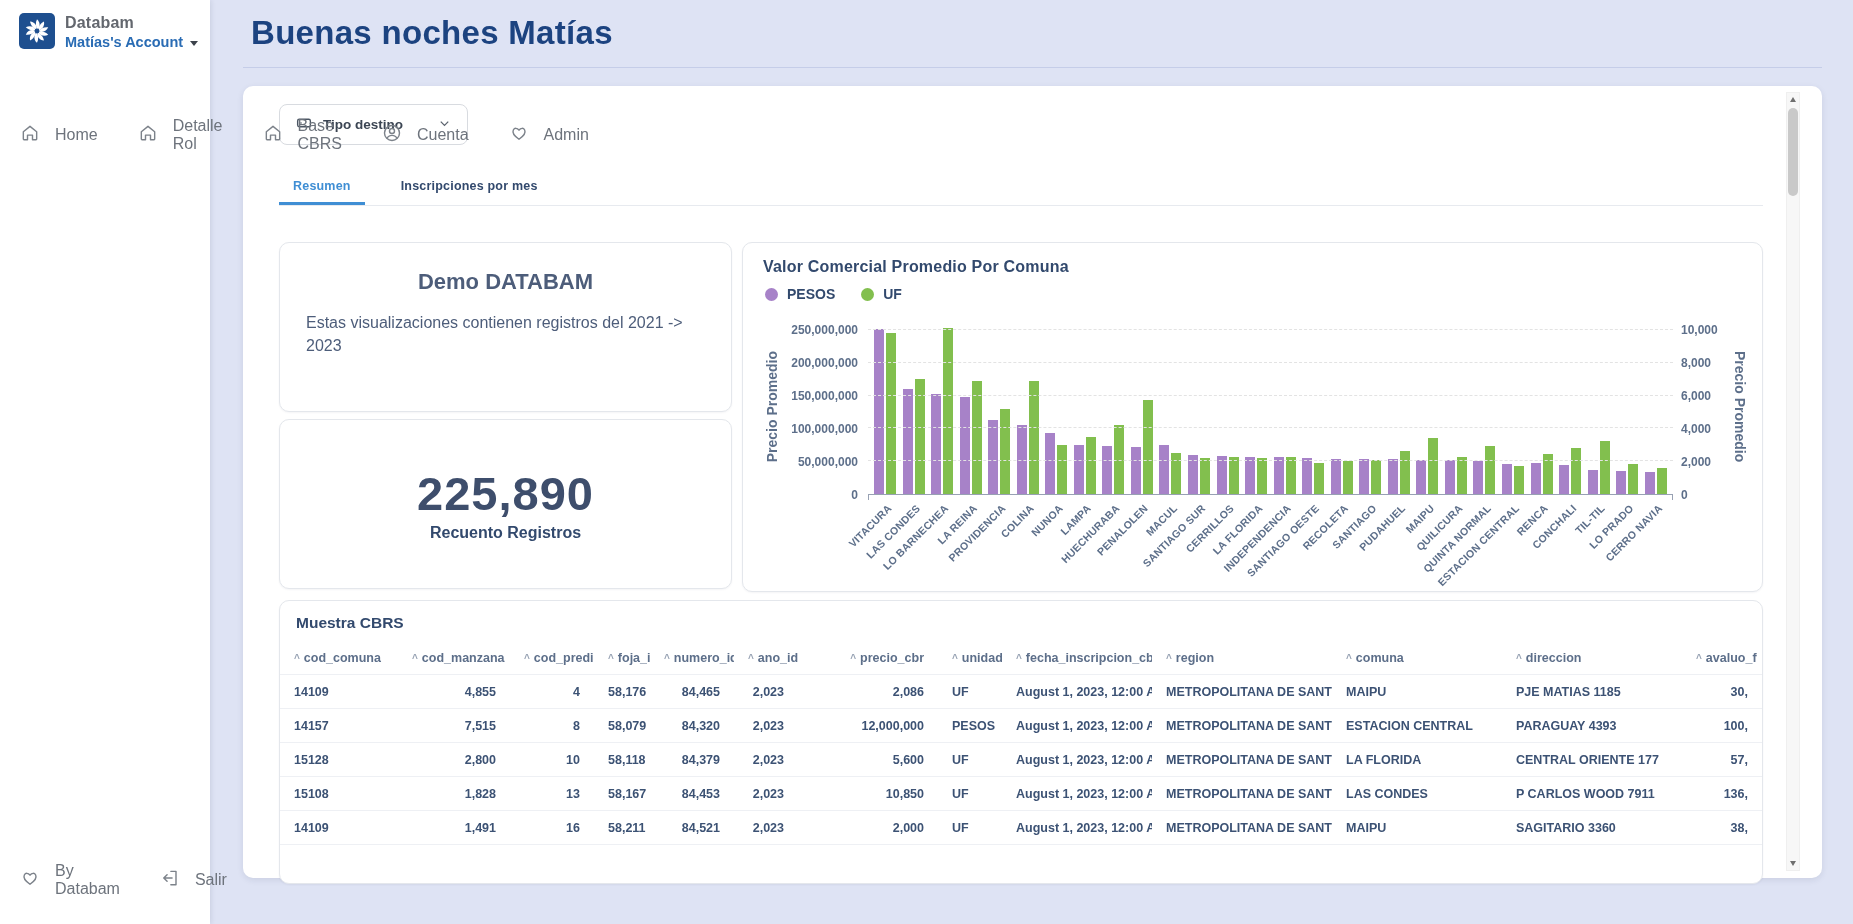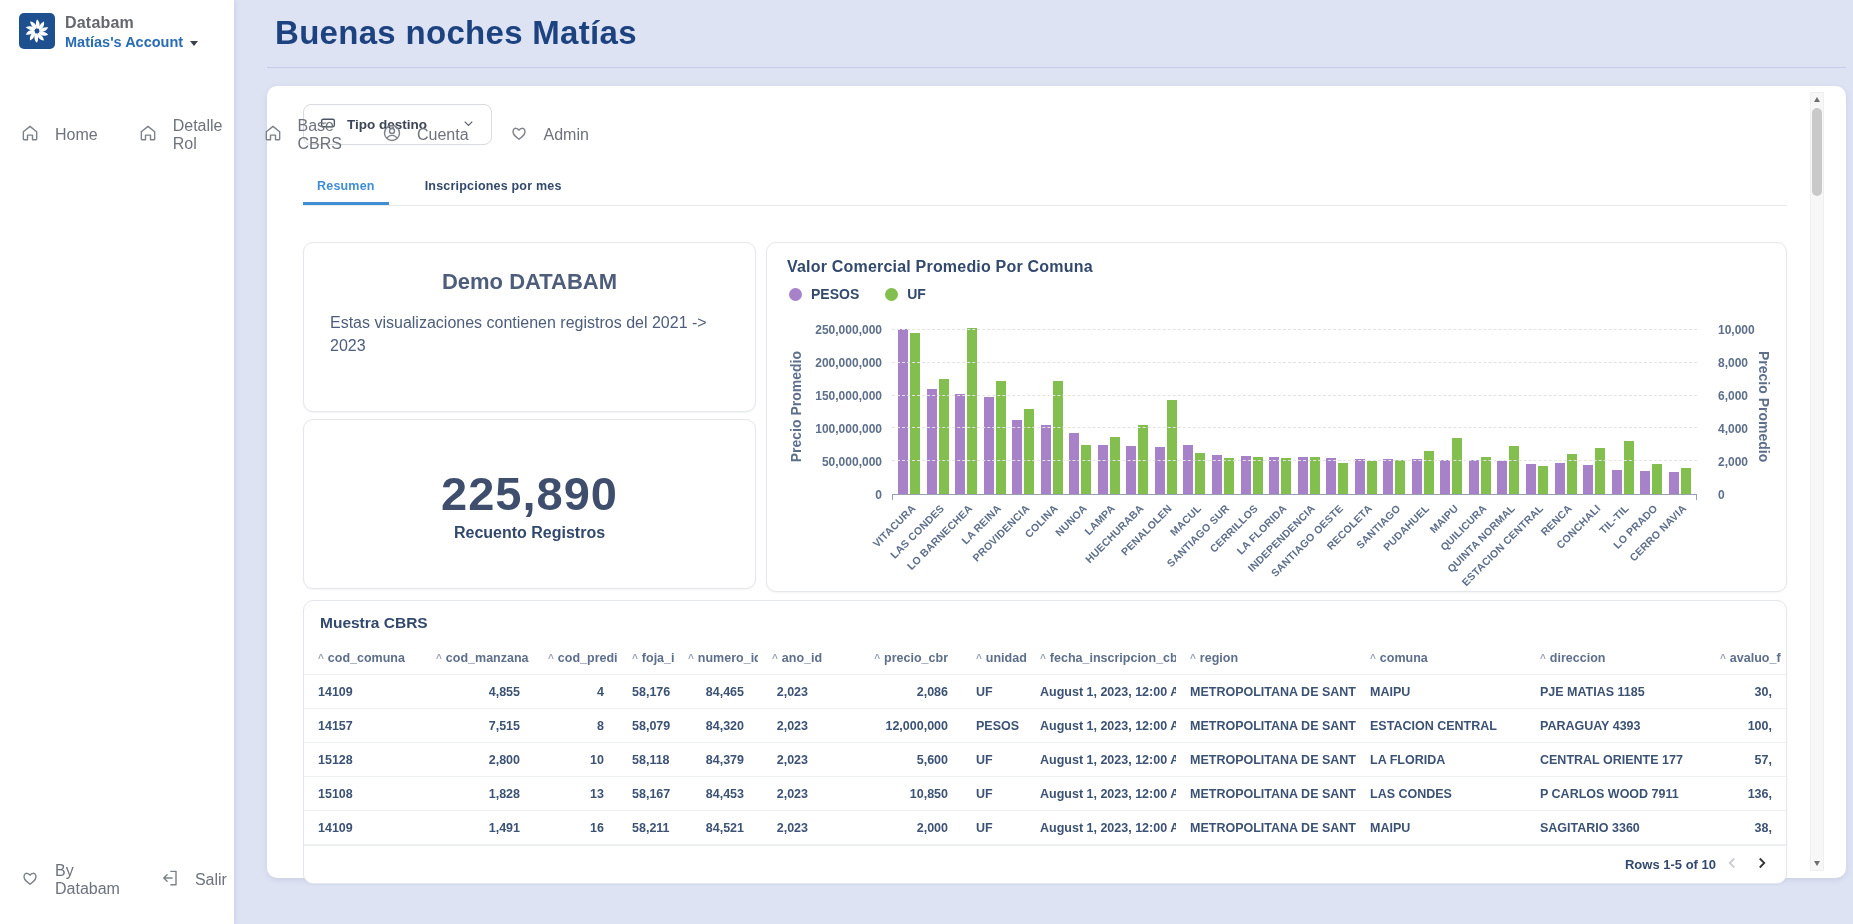--- a/index.html
+++ b/index.html
@@ -5,21 +5,21 @@
   * { box-sizing: border-box; }
   html,body { margin:0; padding:0; }
   body {
     width:1853px; height:924px; overflow:hidden;
     display:flex;
     background:#dee3f4;
     font-family:"Liberation Sans", sans-serif;
   }
   
   .sidebar {
-    width:234px; background:#ffffff; display:flex; flex-direction:column;
+    width:210px; background:#ffffff; display:flex; flex-direction:column;
     box-shadow:1px 0 5px rgba(20,30,60,.10); z-index:5;
   }
   .brand { display:flex; gap:10px; padding:13px 10px 10px 19px; align-items:flex-start; }
   .brand-logo { width:36px; height:36px; flex:0 0 auto; cursor:pointer; }
   .brand-text { display:flex; flex-direction:column; line-height:1.25; }
   .brand-name { font-size:16px; font-weight:bold; color:#63676e; letter-spacing:.2px; }
   .brand-account { font-size:14.5px; font-weight:bold; color:#2a6cb4; display:flex; align-items:center; gap:7px; cursor:pointer; }
   .caret-down { width:0; height:0; border-left:4px solid transparent; border-right:4px solid transparent; border-top:5px solid #3c424b; margin-top:2px; }
   .menu { margin-top:42px; display:flex; flex-direction:row; }
   .menu-item { display:flex; align-items:center; gap:15px; padding:14px 20px; font-size:16px; color:#6d737c; cursor:pointer; }
@@ -63,21 +63,21 @@
   .legend-item { display:flex; gap:9px; align-items:center; font-size:14px; font-weight:bold; color:#32496d; }
   .legend-dot { width:13px; height:13px; border-radius:50%; }
   .chart-body { display:flex; margin-top:16px; }
   .ylab { width:17px; height:177px; display:flex; align-items:center; justify-content:center; font-size:14px; font-weight:bold; color:#5d6f8a; }
   .ylab-left span { writing-mode:vertical-rl; transform:rotate(180deg); white-space:nowrap; }
   .ylab-right span { writing-mode:vertical-rl; white-space:nowrap; }
   .yaxis { position:relative; height:177px; font-size:12px; font-weight:bold; color:#5d6f8a; }
   .yaxis-left { width:88px; }
   .yaxis-left .tick { position:absolute; right:10px; transform:translateY(50%); white-space:nowrap; }
   .yaxis-right { width:58px; }
-  .yaxis-right .tick { position:absolute; left:21px; transform:translateY(50%); white-space:nowrap; }
+  .yaxis-right .tick { position:absolute; left:8px; transform:translateY(50%); white-space:nowrap; }
   .plot { flex:1; position:relative; height:177px; border-bottom:1px solid #98a1b3; }
   .plot::before, .plot::after { content:""; position:absolute; bottom:-6px; width:1px; height:6px; background:#98a1b3; }
   .plot::before { left:0; } .plot::after { right:0; }
   .gridline { position:absolute; left:0; right:0; border-top:1px dashed #e3e3e3; }
   .bar-row { position:absolute; left:6px; right:6px; top:0; bottom:0; display:flex; justify-content:space-between; align-items:flex-end; }
   .bar-group { position:relative; display:flex; gap:2px; align-items:flex-end; height:100%; }
   .bar { width:10px; }
   .x-label { position:absolute; top:calc(100% + 8px); right:50%; transform:rotate(-45deg); transform-origin:top right; font-size:10.5px; font-weight:bold; color:#5d6f8a; white-space:nowrap; letter-spacing:.2px; }
   
   .table-card { margin-top:8px; height:284px; padding-top:13px; display:flex; flex-direction:column; overflow:hidden; }
@@ -517,37 +517,20 @@
                 <td class="t-left">UF</td>
                 <td class="t-left">August 1, 2023, 12:00 AM</td>
                 <td class="t-left">METROPOLITANA DE SANTIAGO</td>
                 <td class="t-left">MAIPU</td>
                 <td class="t-left">SAGITARIO 3360</td>
                 <td class="t-right">38,</td>
               </tr>
             </tbody>
         </table>
       </div>
-      <div class="pagination">
-        <span>Rows 1-5 of 10</span>
-        <button class="page-btn">
-          <span>
-            <svg width="18" height="18" viewBox="0 0 24 24" fill="none" stroke="#c9cdd3" stroke-width="2.4">
-                <path d="M15 6 L9 12 L15 18"></path>
-              </svg>
-          </span>
-        </button>
-        <button class="page-btn">
-          <span>
-            <svg width="18" height="18" viewBox="0 0 24 24" fill="none" stroke="#30343a" stroke-width="2.4">
-                <path d="M9 6 L15 12 L9 18"></path>
-              </svg>
-          </span>
-        </button>
-      </div>
     </div>
 
     <div class="scrollbar">
       <span class="scroll-btn">
           <span class="tri-up"></span>
         </span>
       <span class="scroll-thumb"></span>
       <span class="scroll-space"></span>
       <span class="scroll-btn">
           <span class="tri-down"></span>

